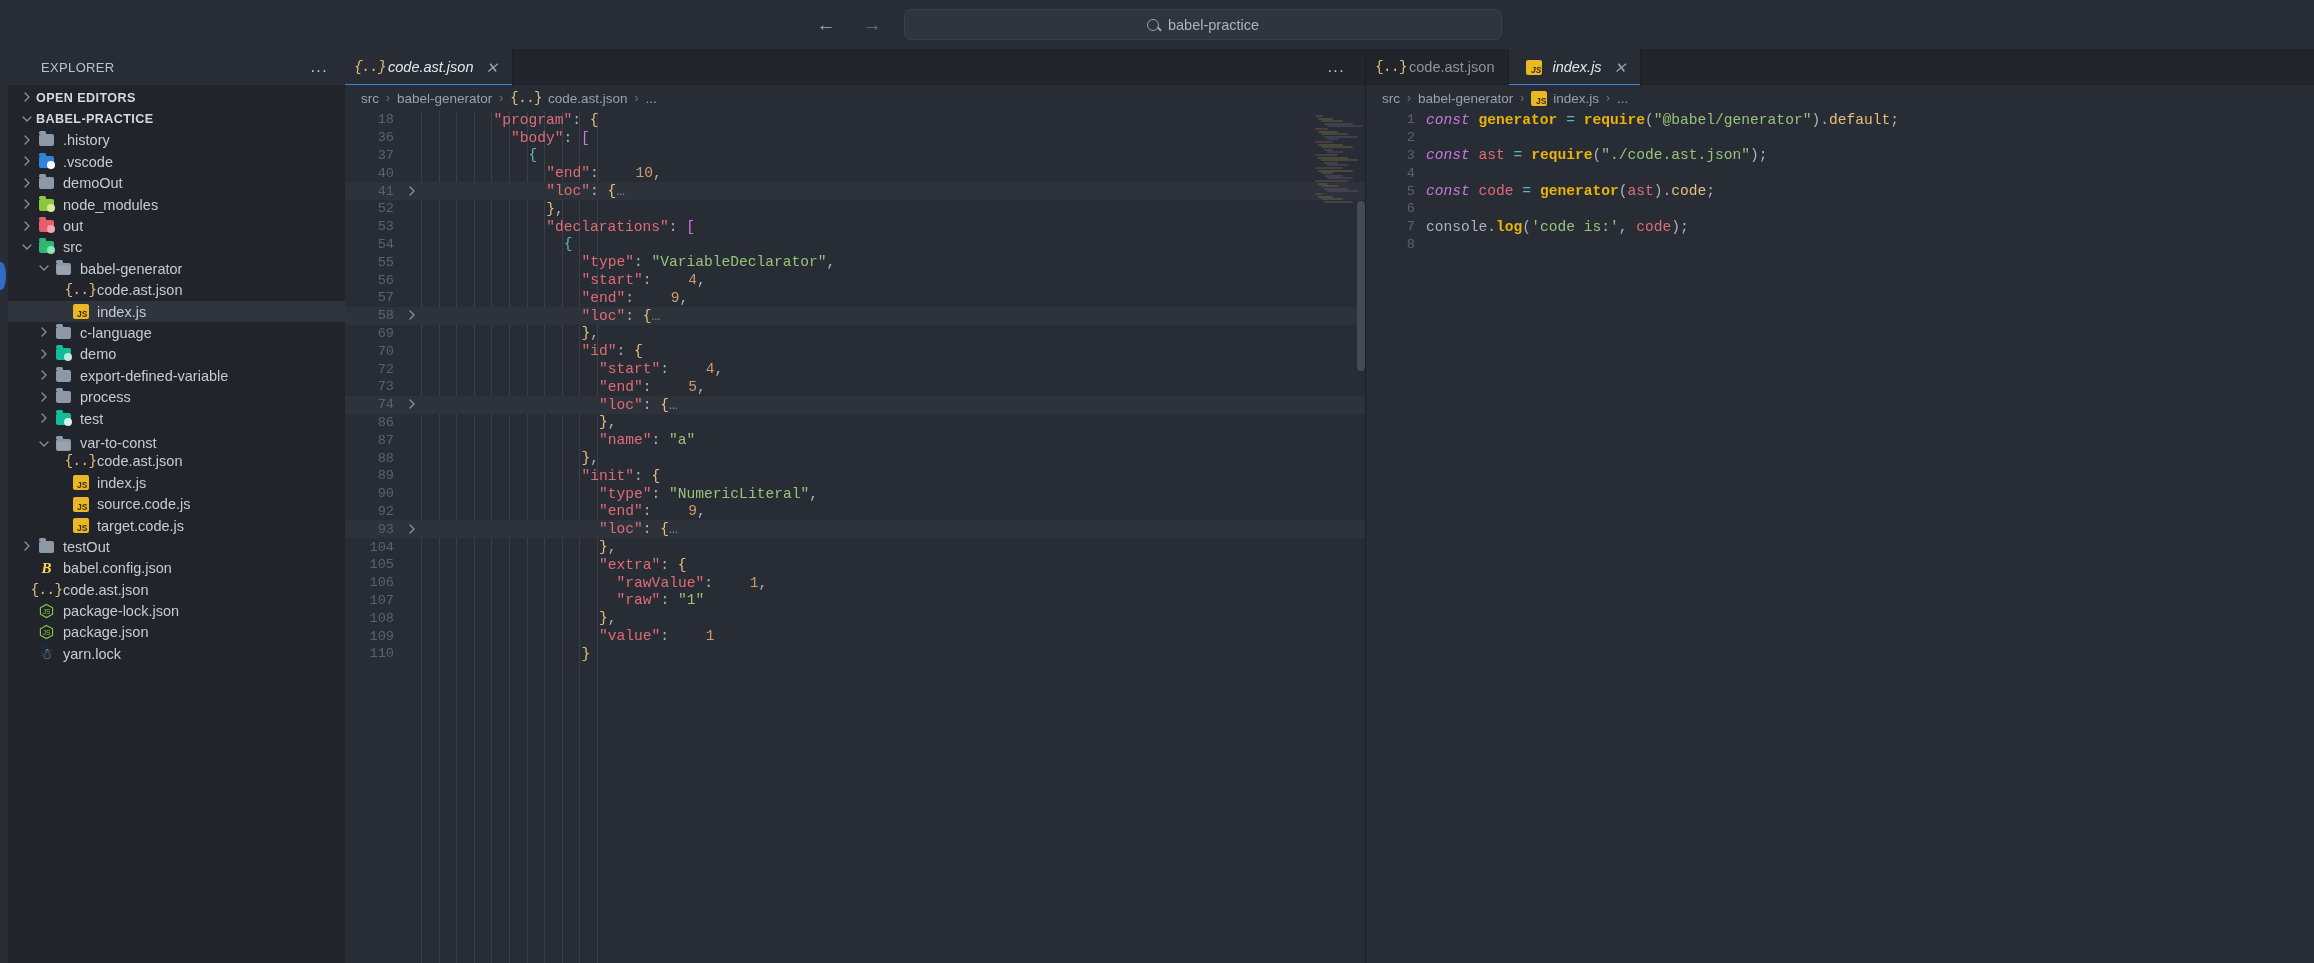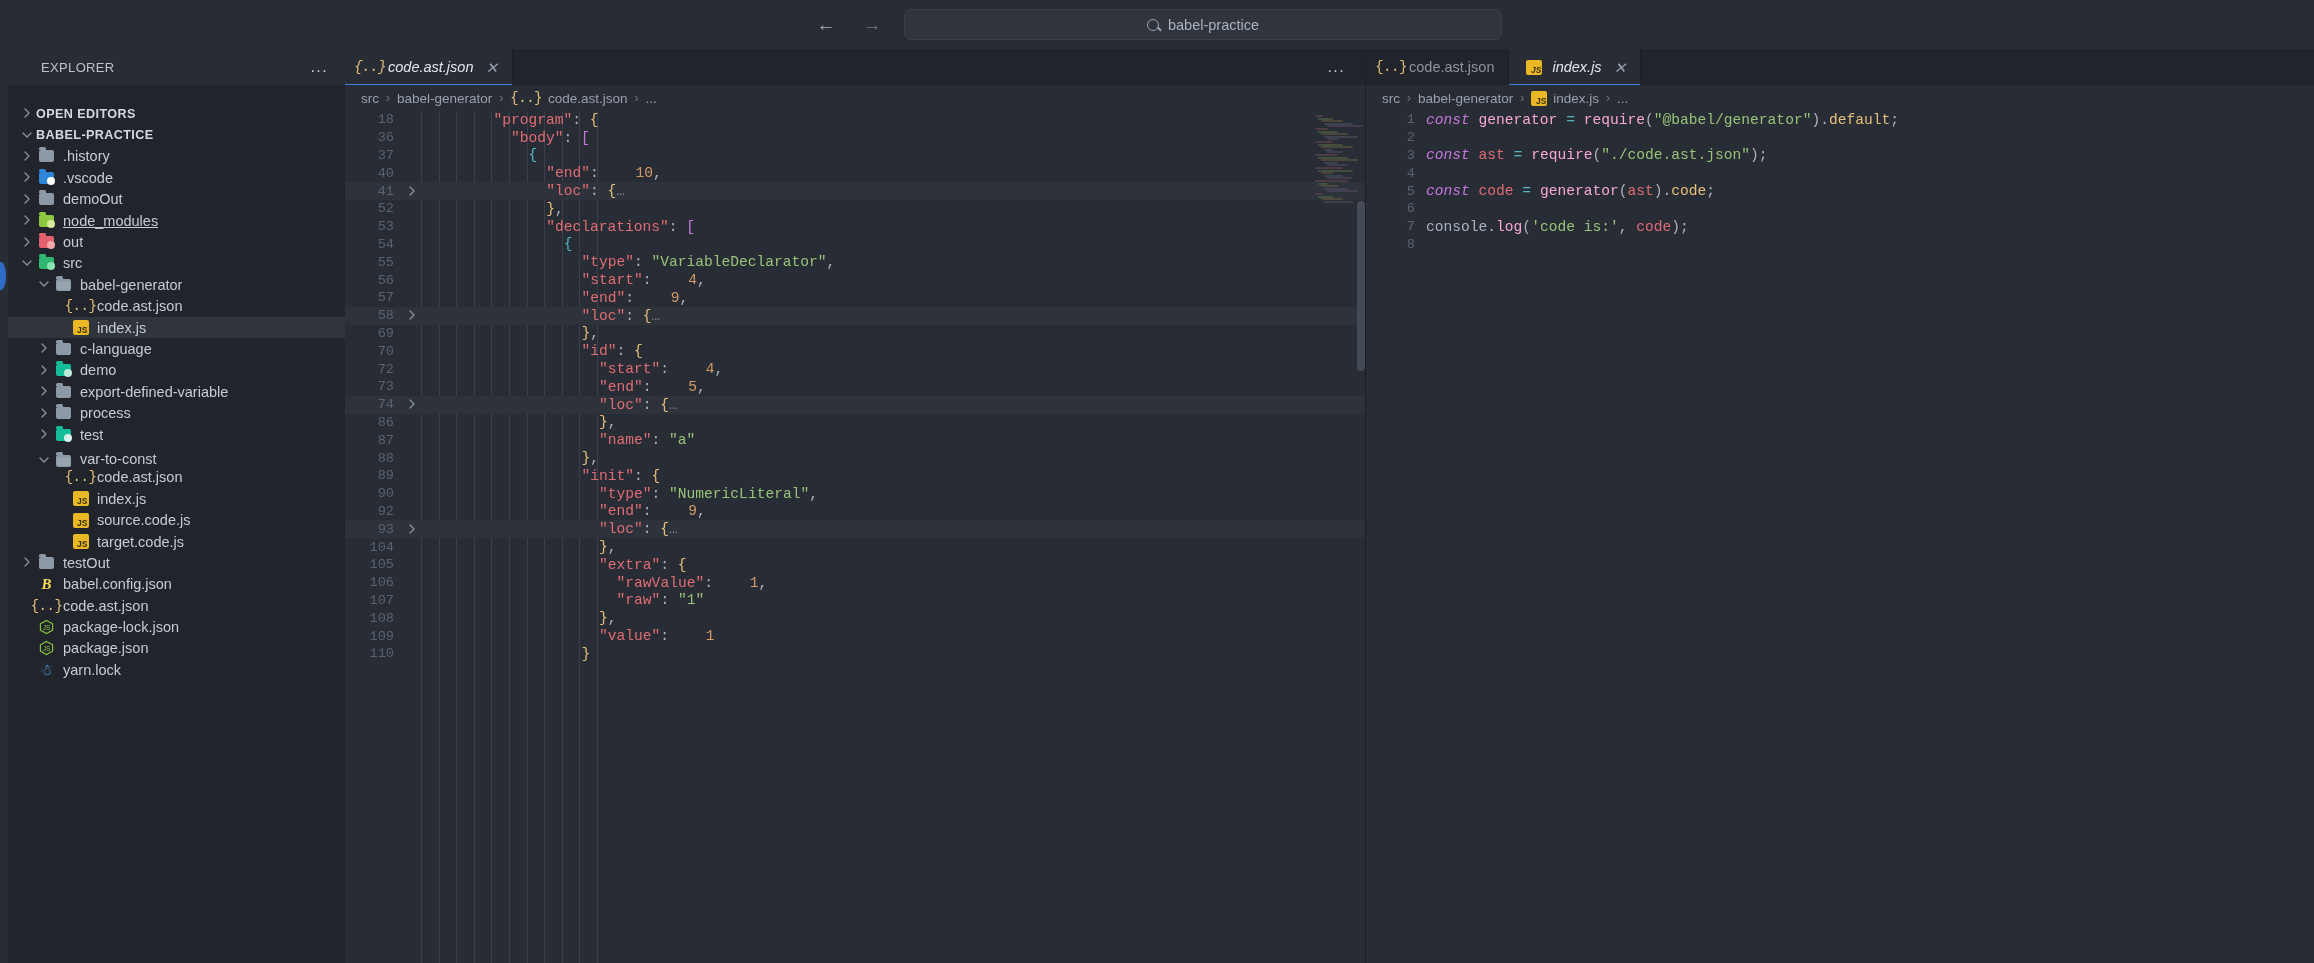--- a/index.html
+++ b/index.html
@@ -108,21 +108,21 @@
 
   
   .t-key   { color: #e06c75; }
   .t-str   { color: #98c379; }
   .t-num   { color: #d19a66; margin-left: 28px; }
   .t-brace { color: #e5c07b; }
   .t-brack { color: #c678dd; }
   .t-cy    { color: #56b6c2; }
   .t-plain { color: #abb2bf; }
   .t-kw    { color: #c678dd; font-style: italic; }
-  .t-fn    { color: #f9a8d4; }
+  .t-fn    { color: #eab308; font-weight: bold; }
   .t-var   { color: #e06c75; }
   .t-prop  { color: #e5c07b; }
   .t-punc  { color: #abb2bf; }
   .t-fold  { color: #7d8593; }
 
   .indents { position: absolute; top: 0; bottom: 0; left: 76px; pointer-events: none; }
   .ig { position: absolute; top: 0; bottom: 0; width: 1px; background: #3a404a; }
 
   .minimap { position: absolute; top: 0; right: 8px; width: 46px; height: 100%; opacity: .55; }
   .mm-line { position:absolute; height:2px; border-radius:1px; }
@@ -153,21 +153,21 @@
     <div class="actstrip">
       <div class="dot"></div>
     </div>
 
     <div class="sidebar">
       <div class="sb-header">
         <span>EXPLORER</span>
         <span class="dots">...</span>
       </div>
       <div class="tree" id="tree">
-          <div class="row section" style="padding-left: 11px; margin-top: 16px;">
+          <div class="row section" style="padding-left: 11px;">
             <span class="chev">
               <svg width="13" height="13" viewBox="0 0 13 13">
                 <path d="M4 2 L8 6 L4 10" fill="none" stroke="#8a919c" stroke-width="1.3" stroke-linecap="round" stroke-linejoin="round"></path>
               </svg>
             </span>
             <span class="lbl">OPEN EDITORS</span>
           </div>
           <div class="row section" style="padding-left: 11px;">
             <span class="chev">
               <svg width="13" height="13" viewBox="0 0 13 13">
@@ -204,21 +204,21 @@
             <span class="chev">
               <svg width="13" height="13" viewBox="0 0 13 13">
                 <path d="M4 2 L8 6 L4 10" fill="none" stroke="#8a919c" stroke-width="1.3" stroke-linecap="round" stroke-linejoin="round"></path>
               </svg>
             </span>
             <span class="ico">
               <span class="folder" style="background:#8d99a6"></span>
             </span>
             <span class="lbl">demoOut</span>
           </div>
-          <div class="row" style="padding-left: 11px; text-decoration: underline;">
+          <div class="row" style="padding-left: 11px;">
             <span class="chev">
               <svg width="13" height="13" viewBox="0 0 13 13">
                 <path d="M4 2 L8 6 L4 10" fill="none" stroke="#8a919c" stroke-width="1.3" stroke-linecap="round" stroke-linejoin="round"></path>
               </svg>
             </span>
             <span class="ico">
               <span class="folder" style="background:#8cc83f">
                 <span class="badge" style="background:#d7ea9a"></span>
               </span>
             </span>

